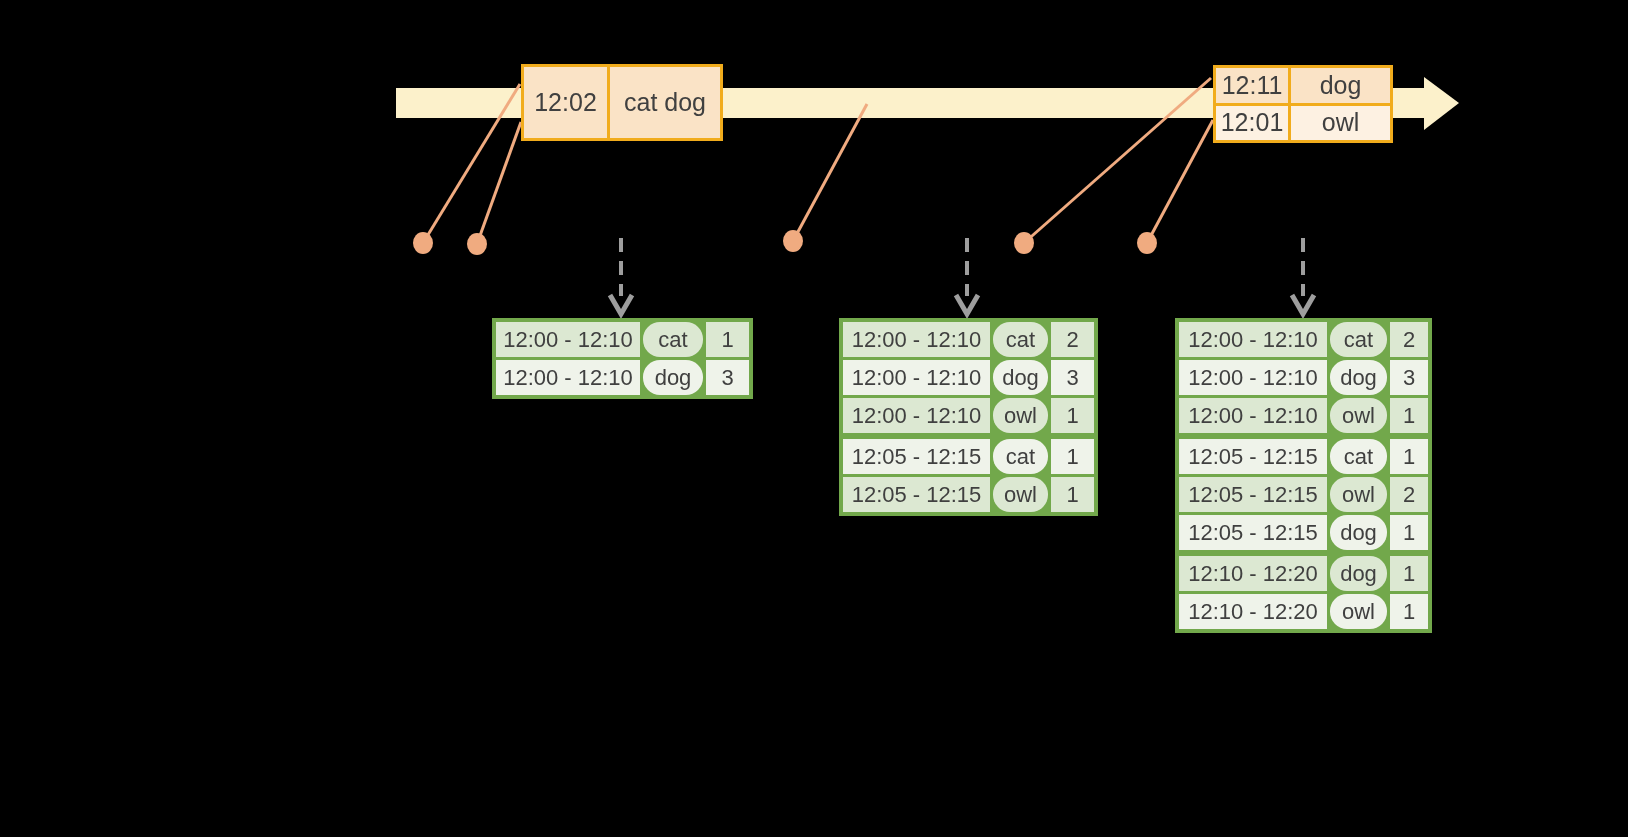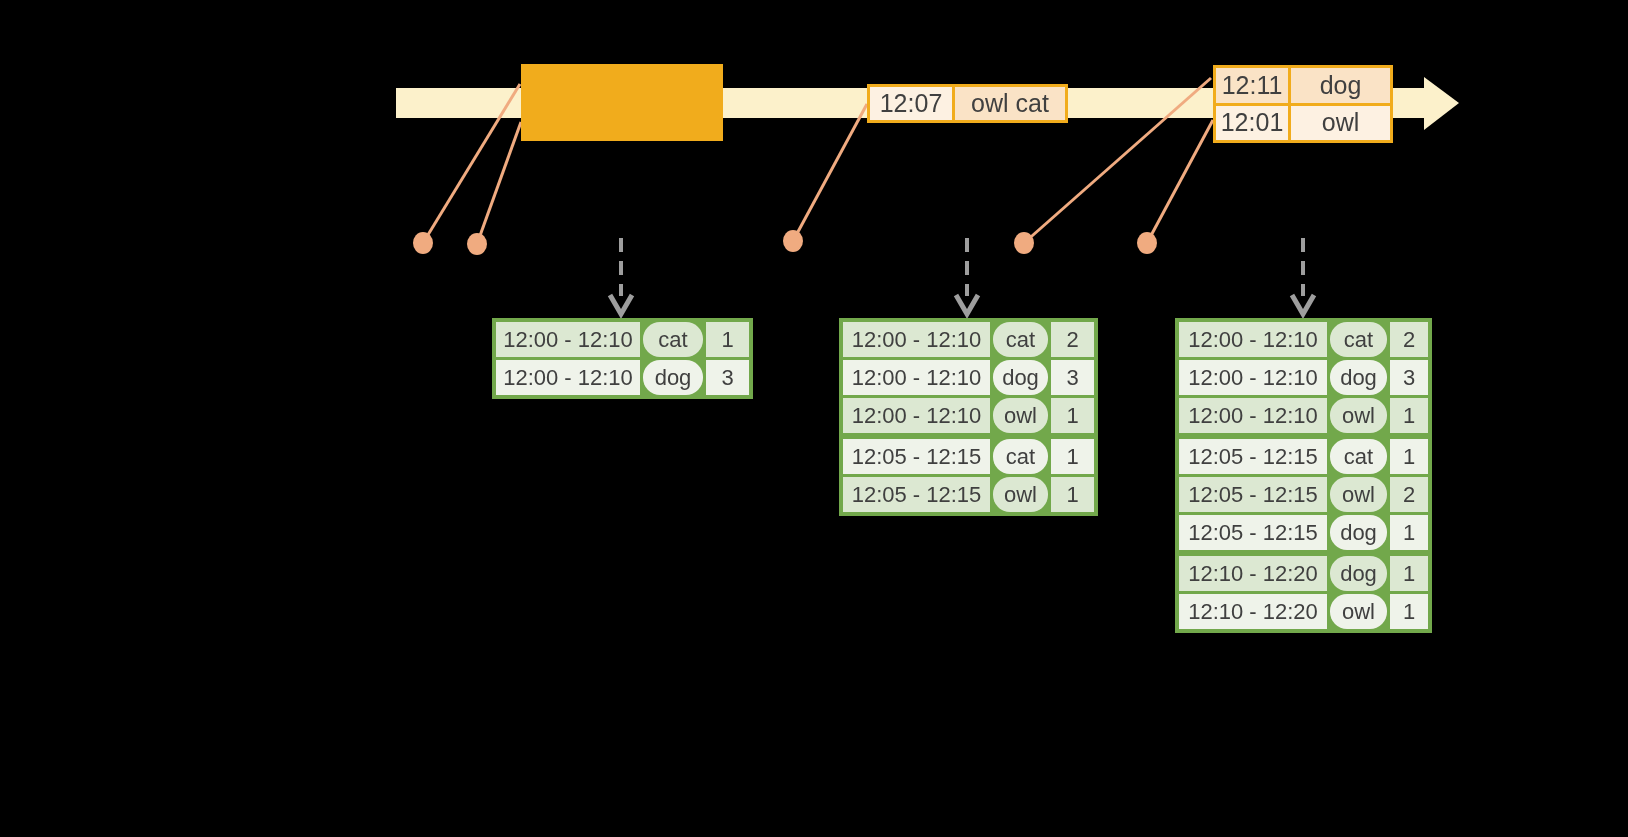--- a/index.html
+++ b/index.html
@@ -71,28 +71,26 @@
         <polyline points="-11,295 0,314 11,295" fill="none" stroke-width="5"></polyline>
       </g>
       <g transform="translate(1303,0)">
         <line x1="0" y1="238" x2="0" y2="296" stroke-width="4" stroke-dasharray="14 9"></line>
         <polyline points="-11,295 0,314 11,295" fill="none" stroke-width="5"></polyline>
       </g>
     </g>
   </svg>
 
   <div class="etable" style="left:521px; top:64px; width:202px; height:77px; --tw:83px;">
+    <div class="erow">
+      <div class="ecell time d">12:02</div>
+      <div class="ecell word d">cat dog</div>
+    </div>
   </div>
 
-  <div class="etable" style="left:867px; top:84px; width:201px; height:39px; --tw:82px;">
-    <div class="erow">
-      <div class="ecell time l">12:07</div>
-      <div class="ecell word d">owl cat</div>
-    </div>
-  </div>
 
   <div class="etable" style="left:1213px; top:65px; width:180px; height:78px; --tw:72px;">
     <div class="erow">
       <div class="ecell time d">12:11</div>
       <div class="ecell word d">dog</div>
     </div>
     <div class="erow">
       <div class="ecell time l">12:01</div>
       <div class="ecell word l">owl</div>
     </div>

